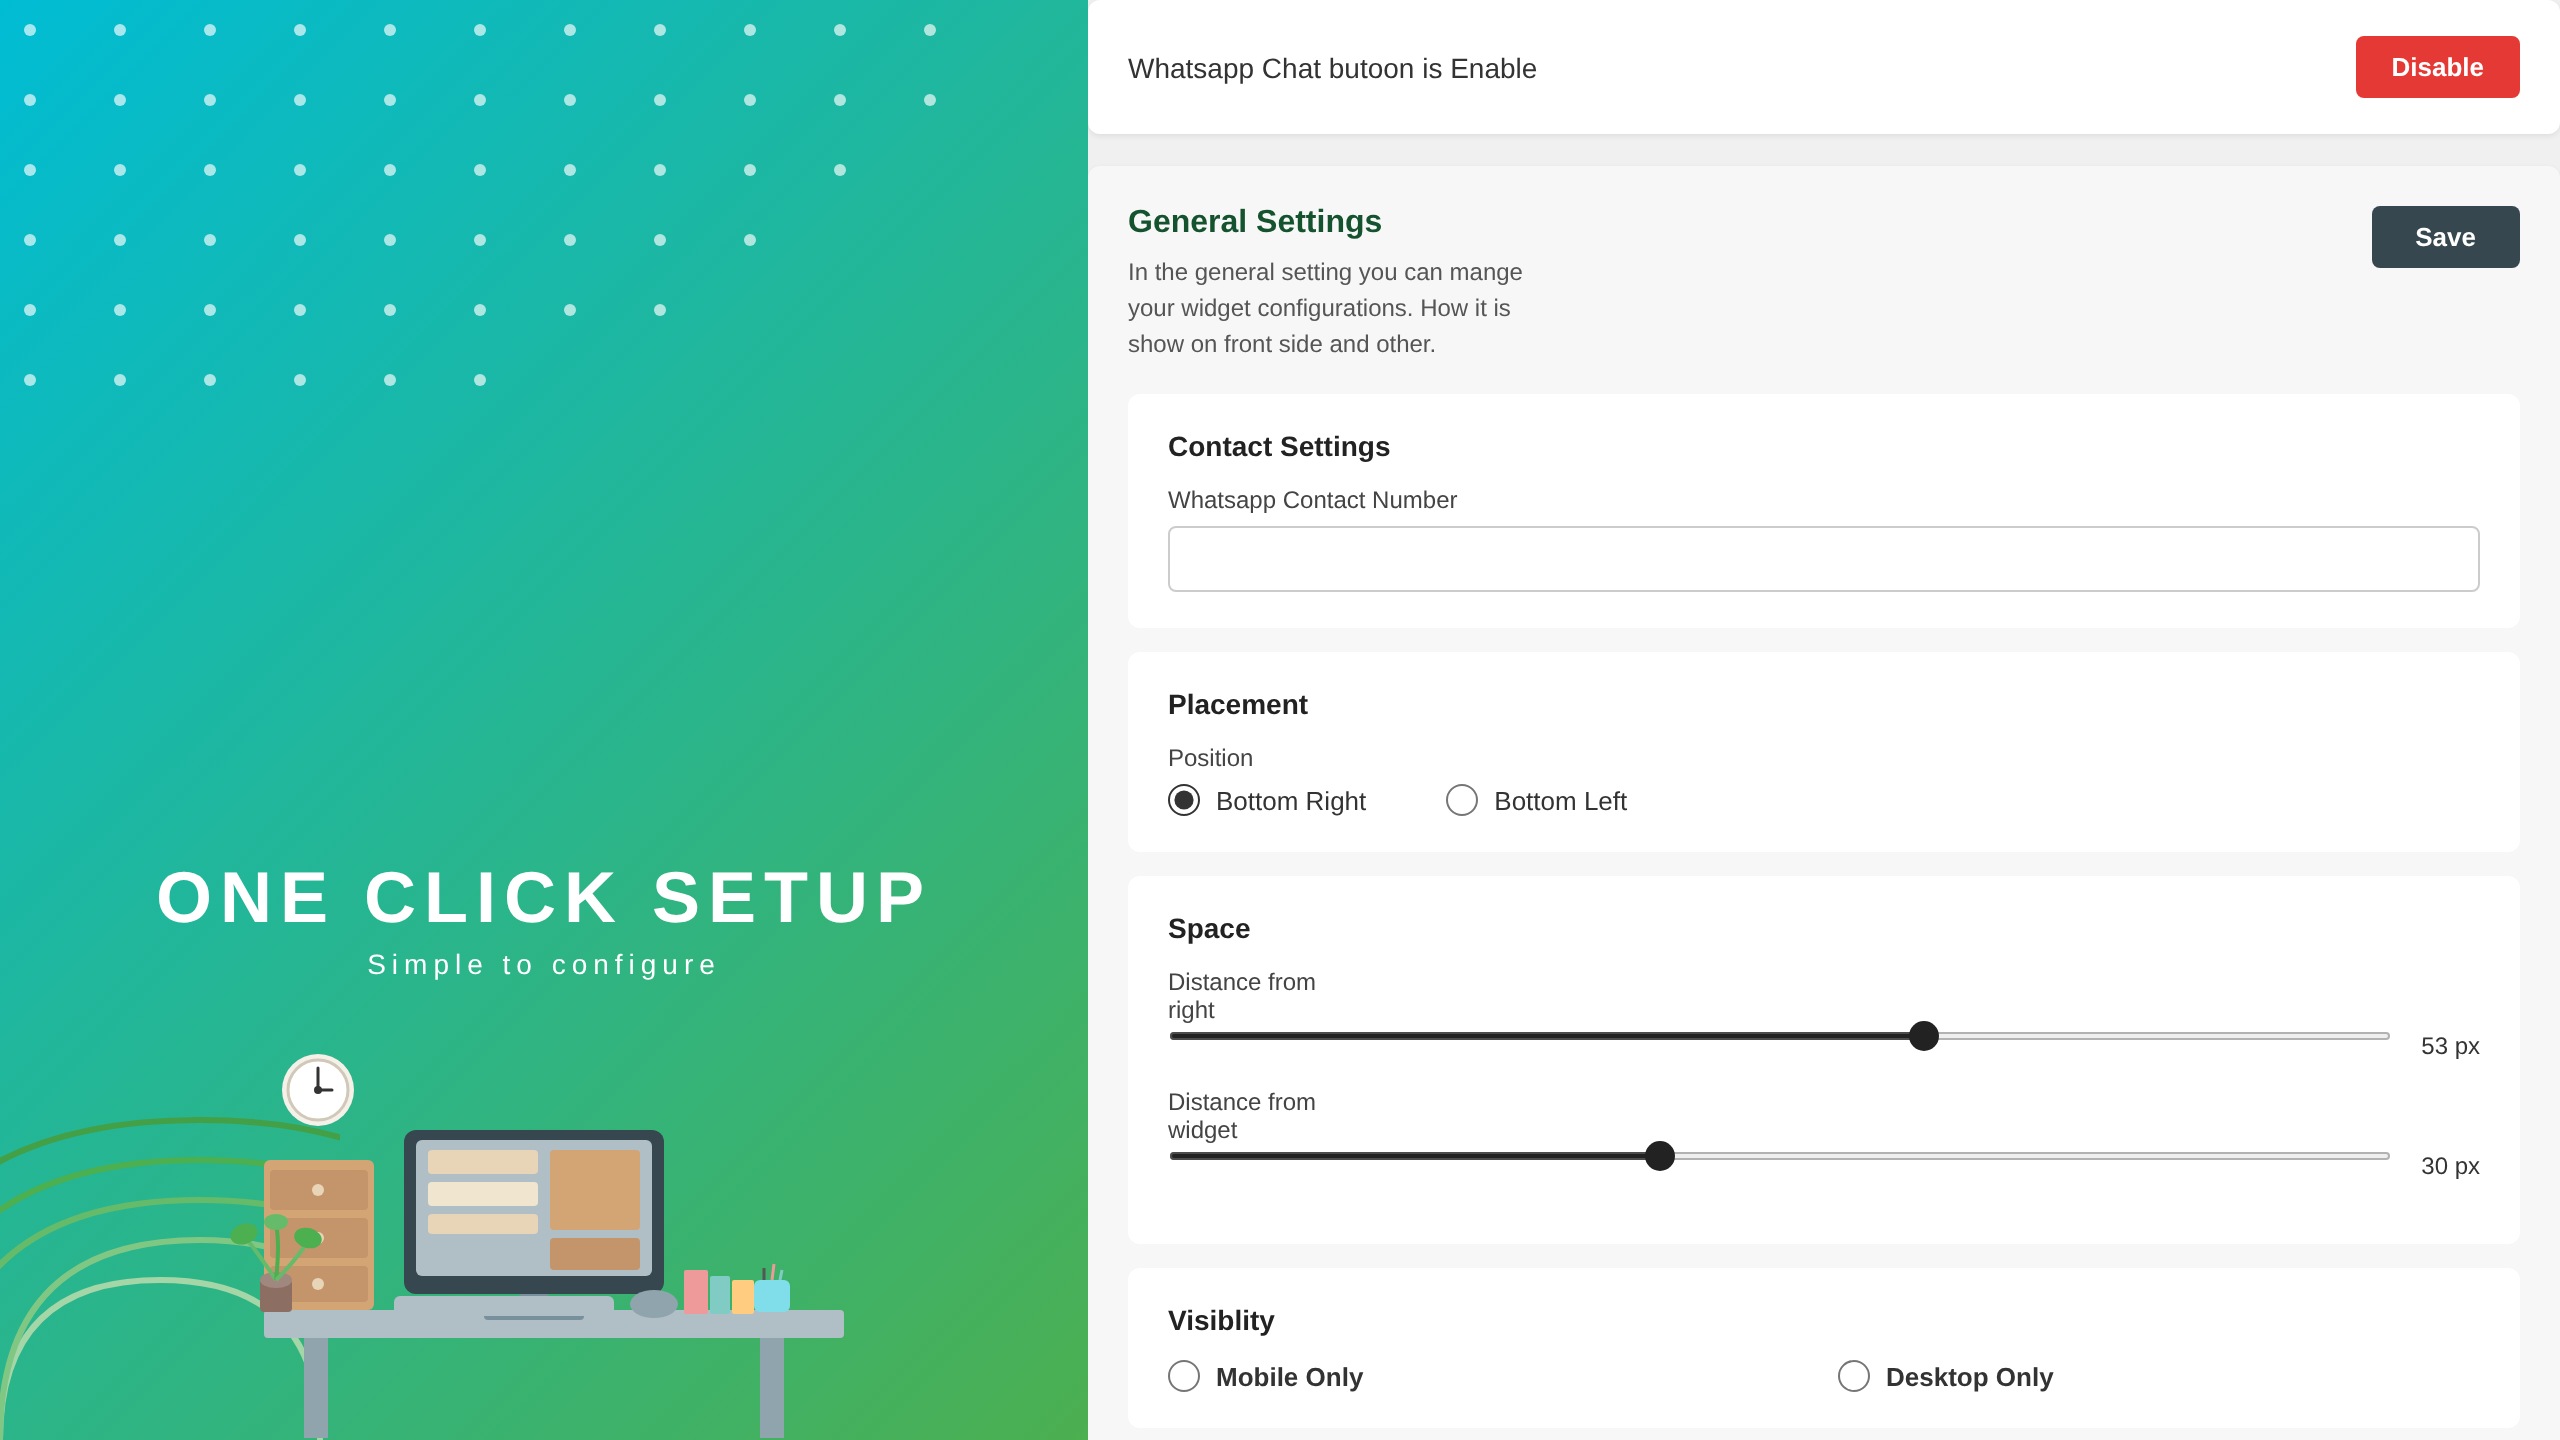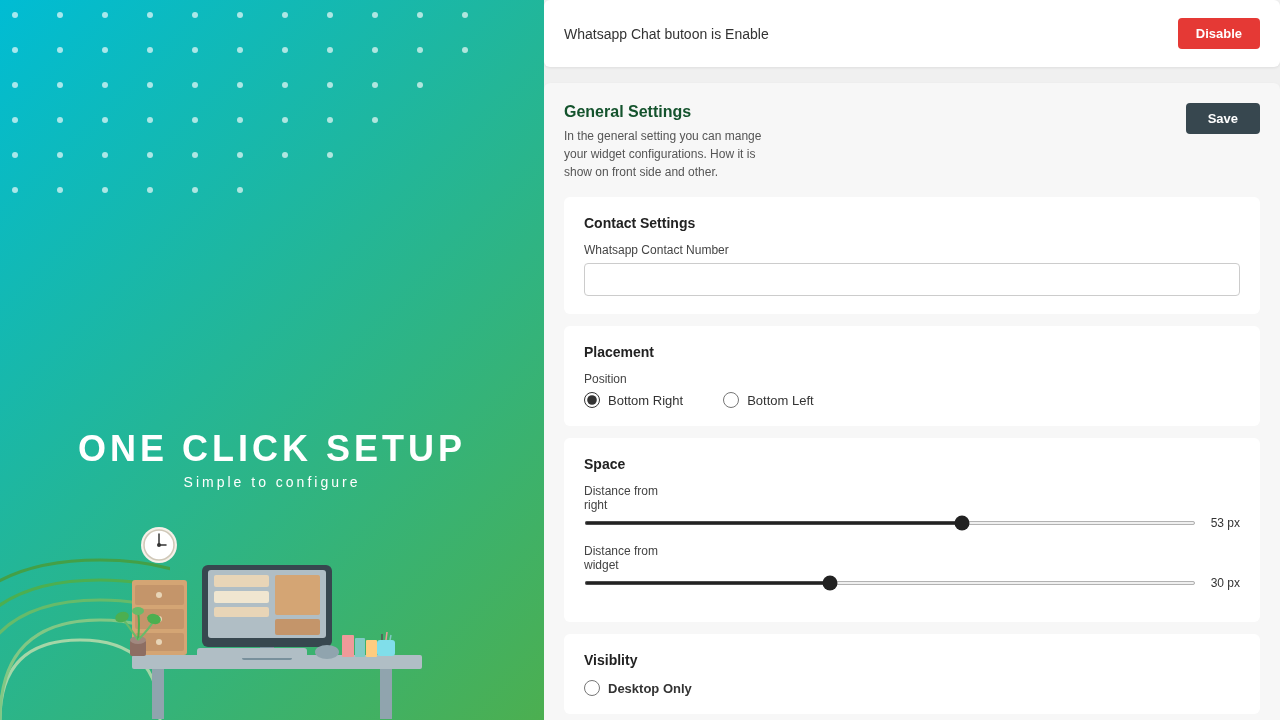--- a/index.html
+++ b/index.html
@@ -188,21 +188,20 @@
     .slider-row {
       margin-bottom: 14px;
     }
     .slider-label {
       font-size: 12px;
       color: #444;
       margin-bottom: 4px;
     }
     .slider-control {
       display: flex;
-      align-items: center;
       gap: 4px;
     }
     .slider-value {
       font-size: 12px;
       color: #333;
       min-width: 40px;
       text-align: right;
     }
     input[type="range"] {
       flex: 1;
@@ -432,20 +431,27 @@
           <span class="slider-value">30 px</span>
         </div>
       </div>
     </div>
 
     <div class="section-box">
       <div class="section-title">Visiblity</div>
 
       <div class="visibility-grid">
 
+        <div class="visibility-item">
+          <div class="visibility-item-header">
+            <input type="radio" name="visibility" style="">
+            <span>Mobile Only</span>
+          </div>
+
+        </div>
 
         <div class="visibility-item">
           <div class="visibility-item-header">
             <input type="radio" name="visibility" style="">
             <span>Desktop Only</span>
           </div>
 
         </div>
 
       </div>

